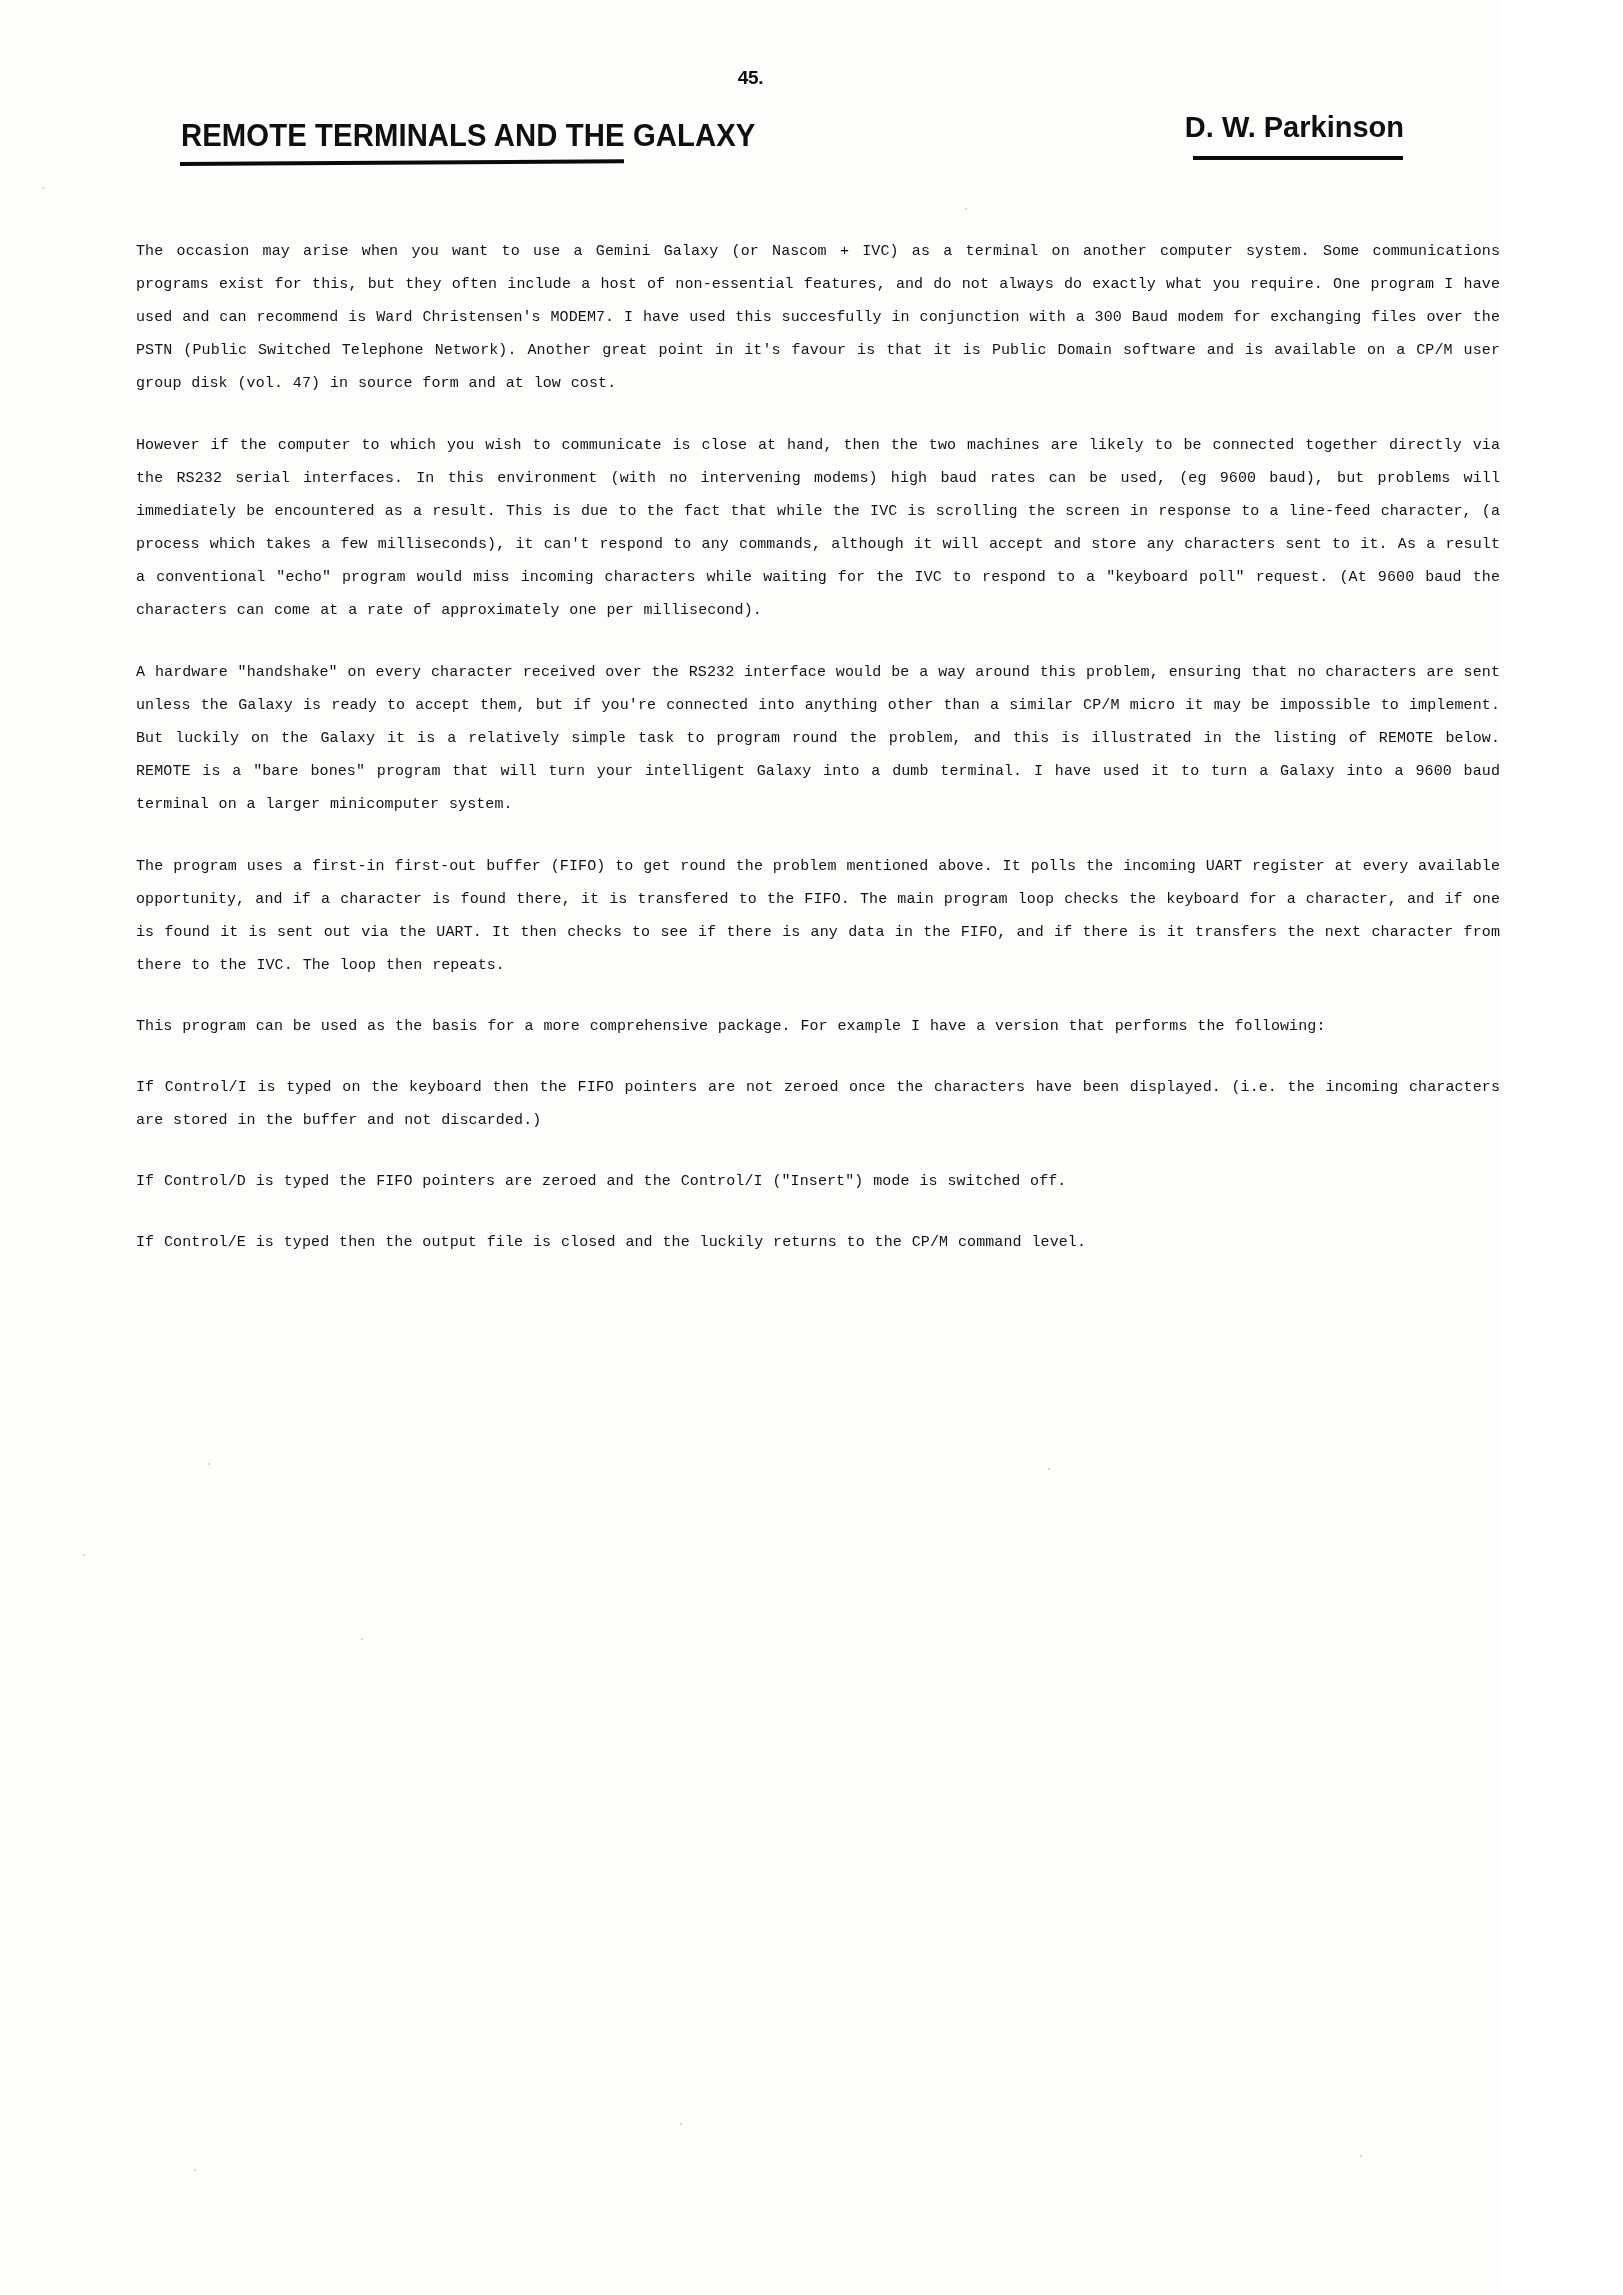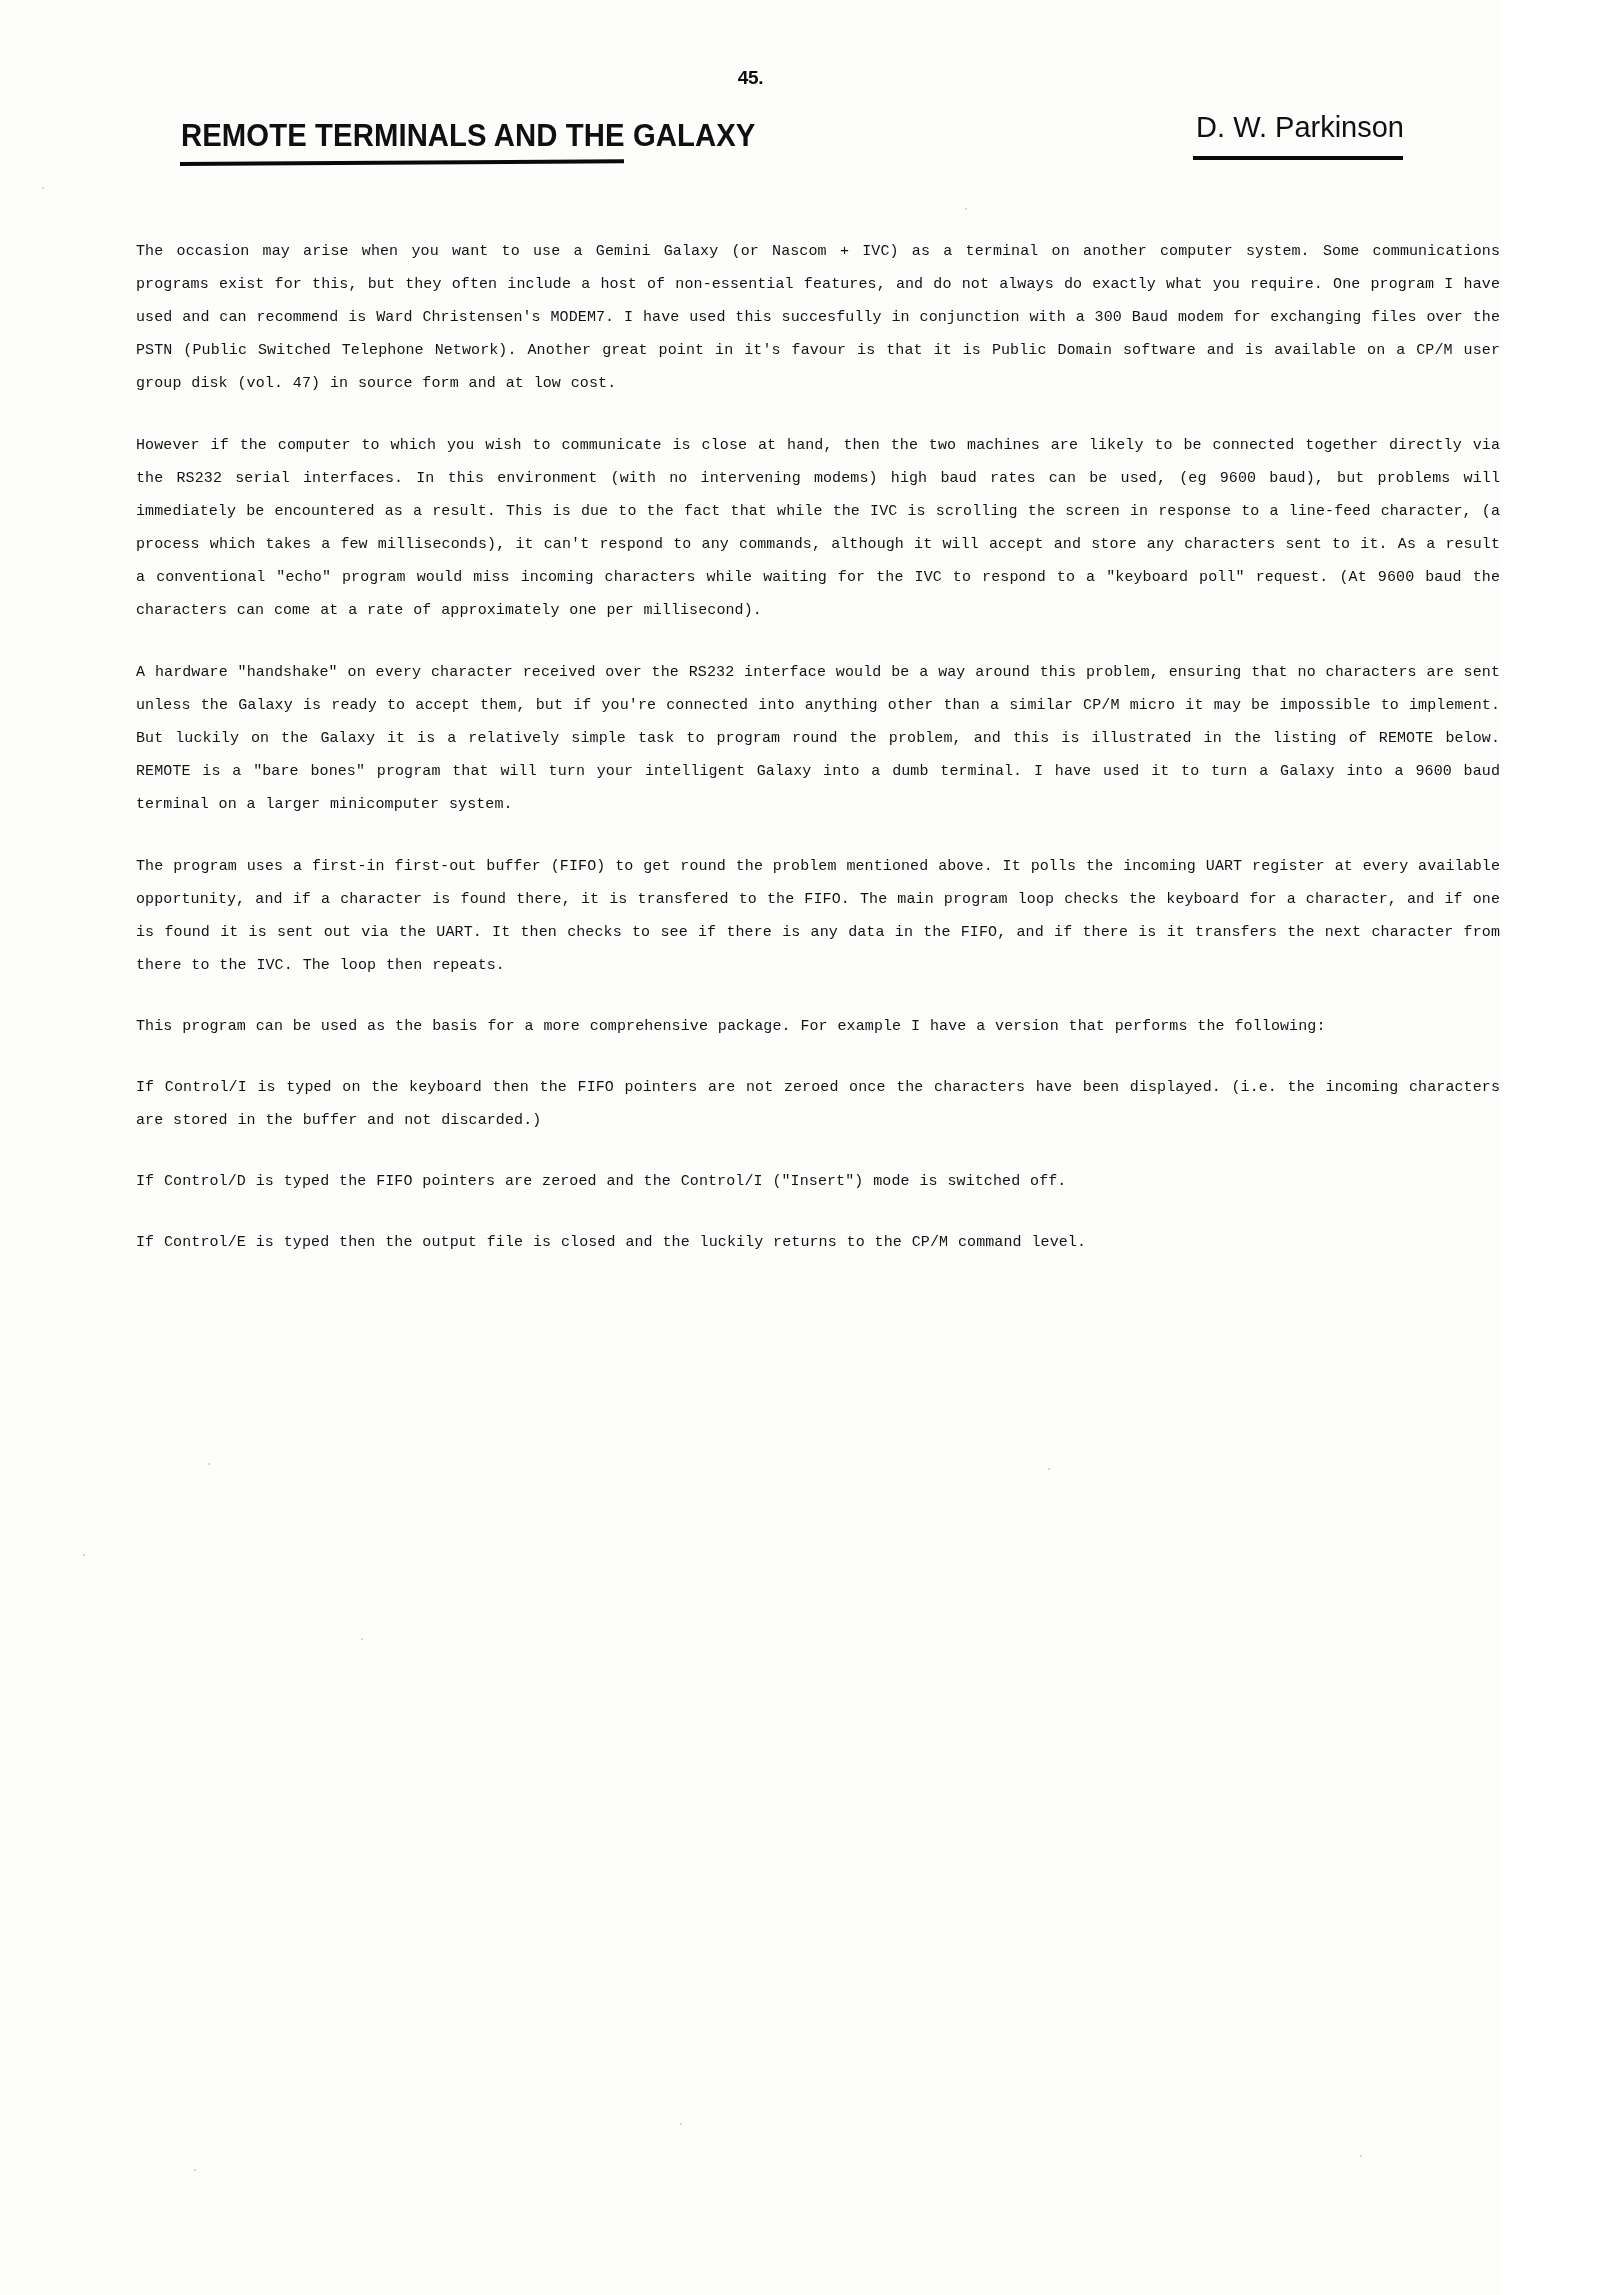--- a/index.html
+++ b/index.html
@@ -61,21 +61,21 @@
     height: 3.5px;
     background: #0a0a0a;
     transform: rotate(-0.35deg);
     transform-origin: left center;
   }
   .header-author {
     position: absolute;
     right: 0;
     top: -7px;
     font-family: "Liberation Sans", sans-serif;
-    font-weight: normal;
+    font-weight: bold;
     font-size: 29px;
     color: #101010;
     white-space: nowrap;
     text-align: center;
   }
   .header-author-rule {
     position: absolute;
     right: 1.4px;
     top: 38px;
     width: 210px;

